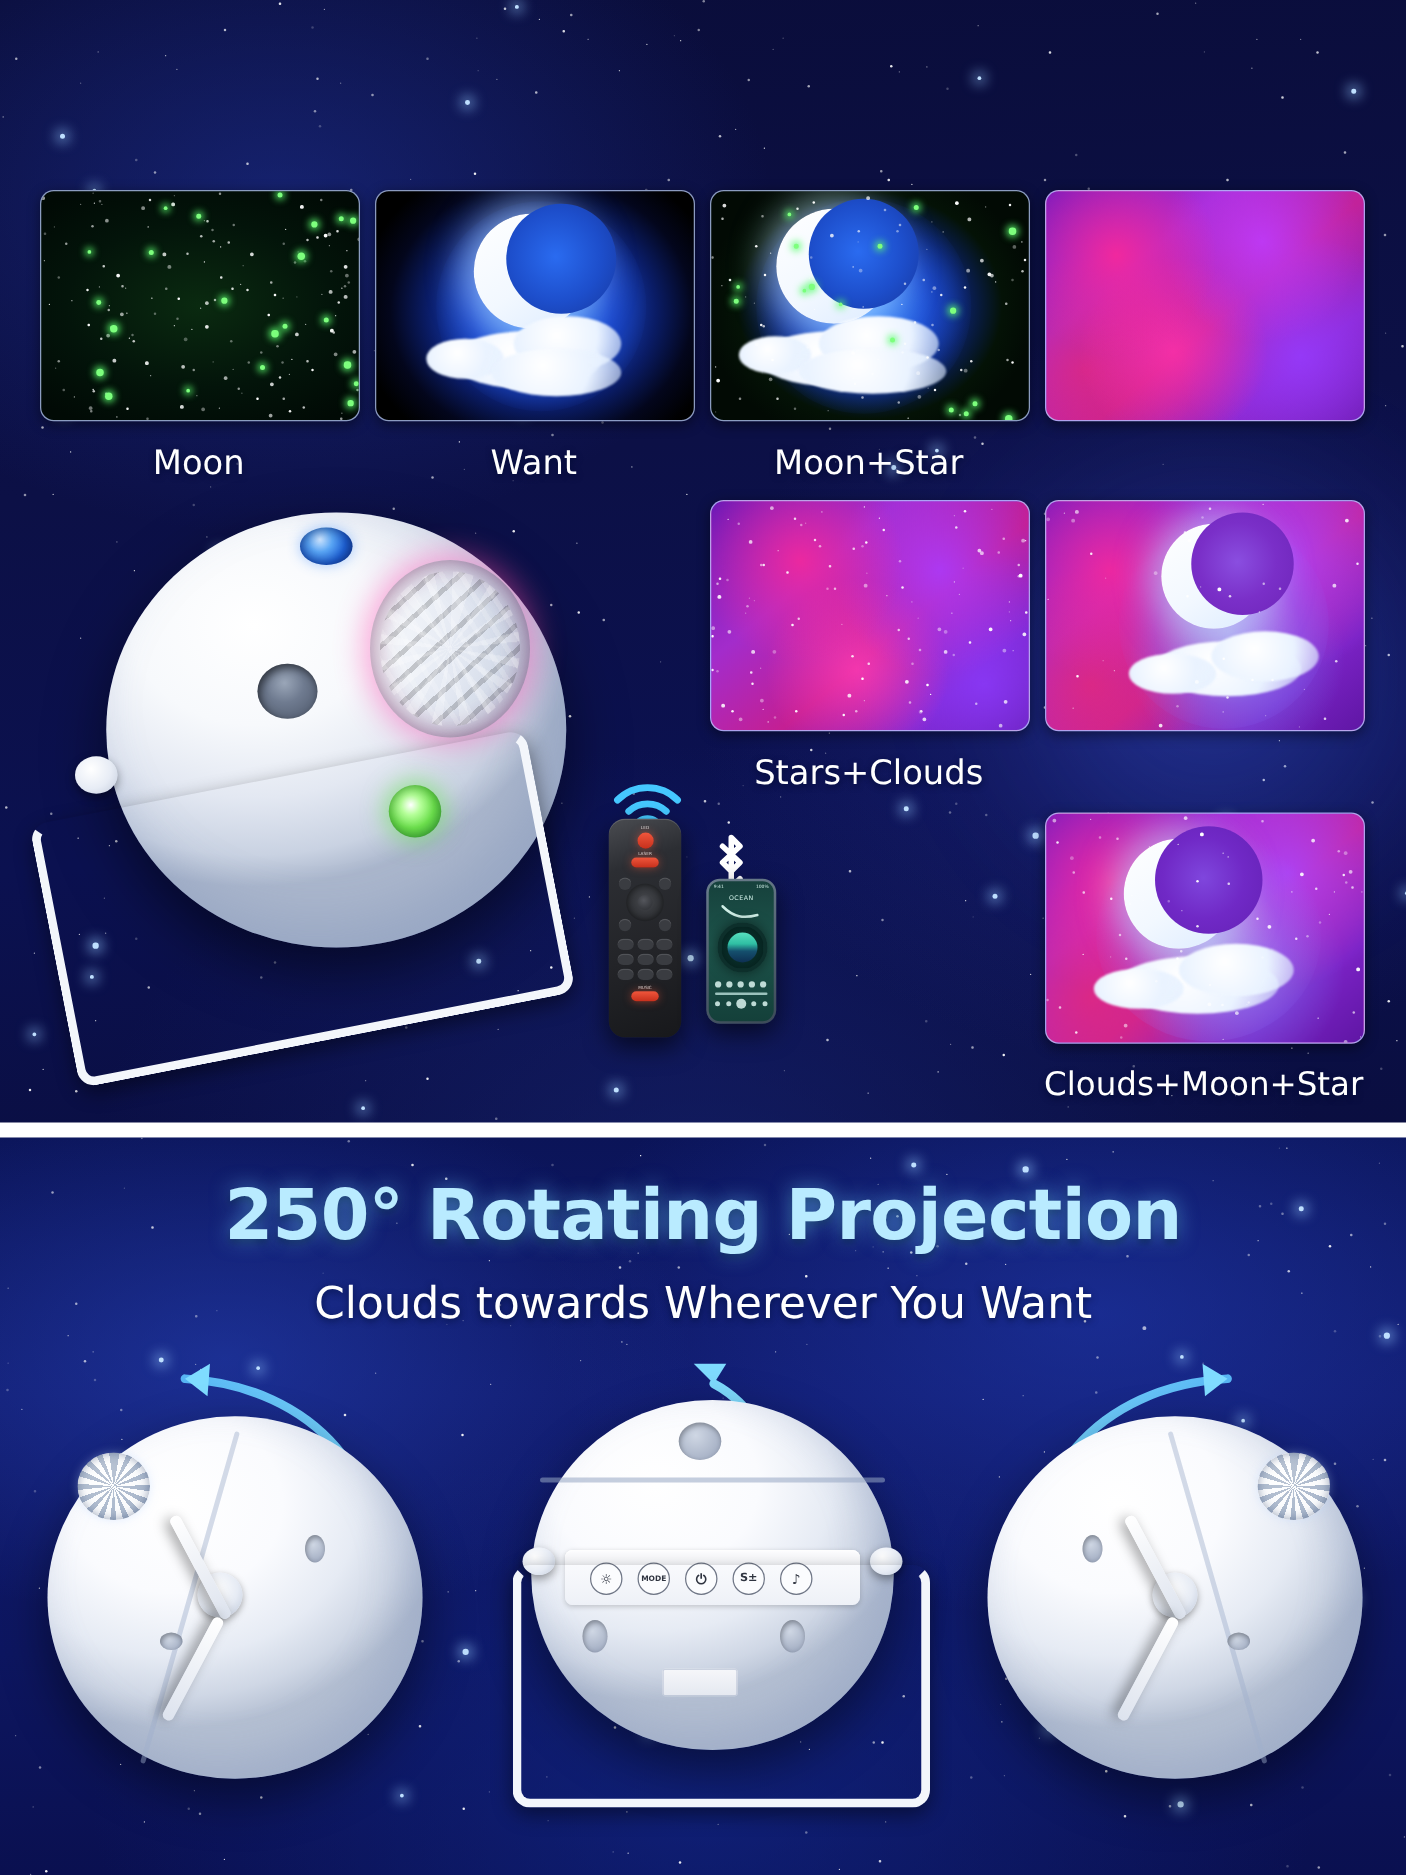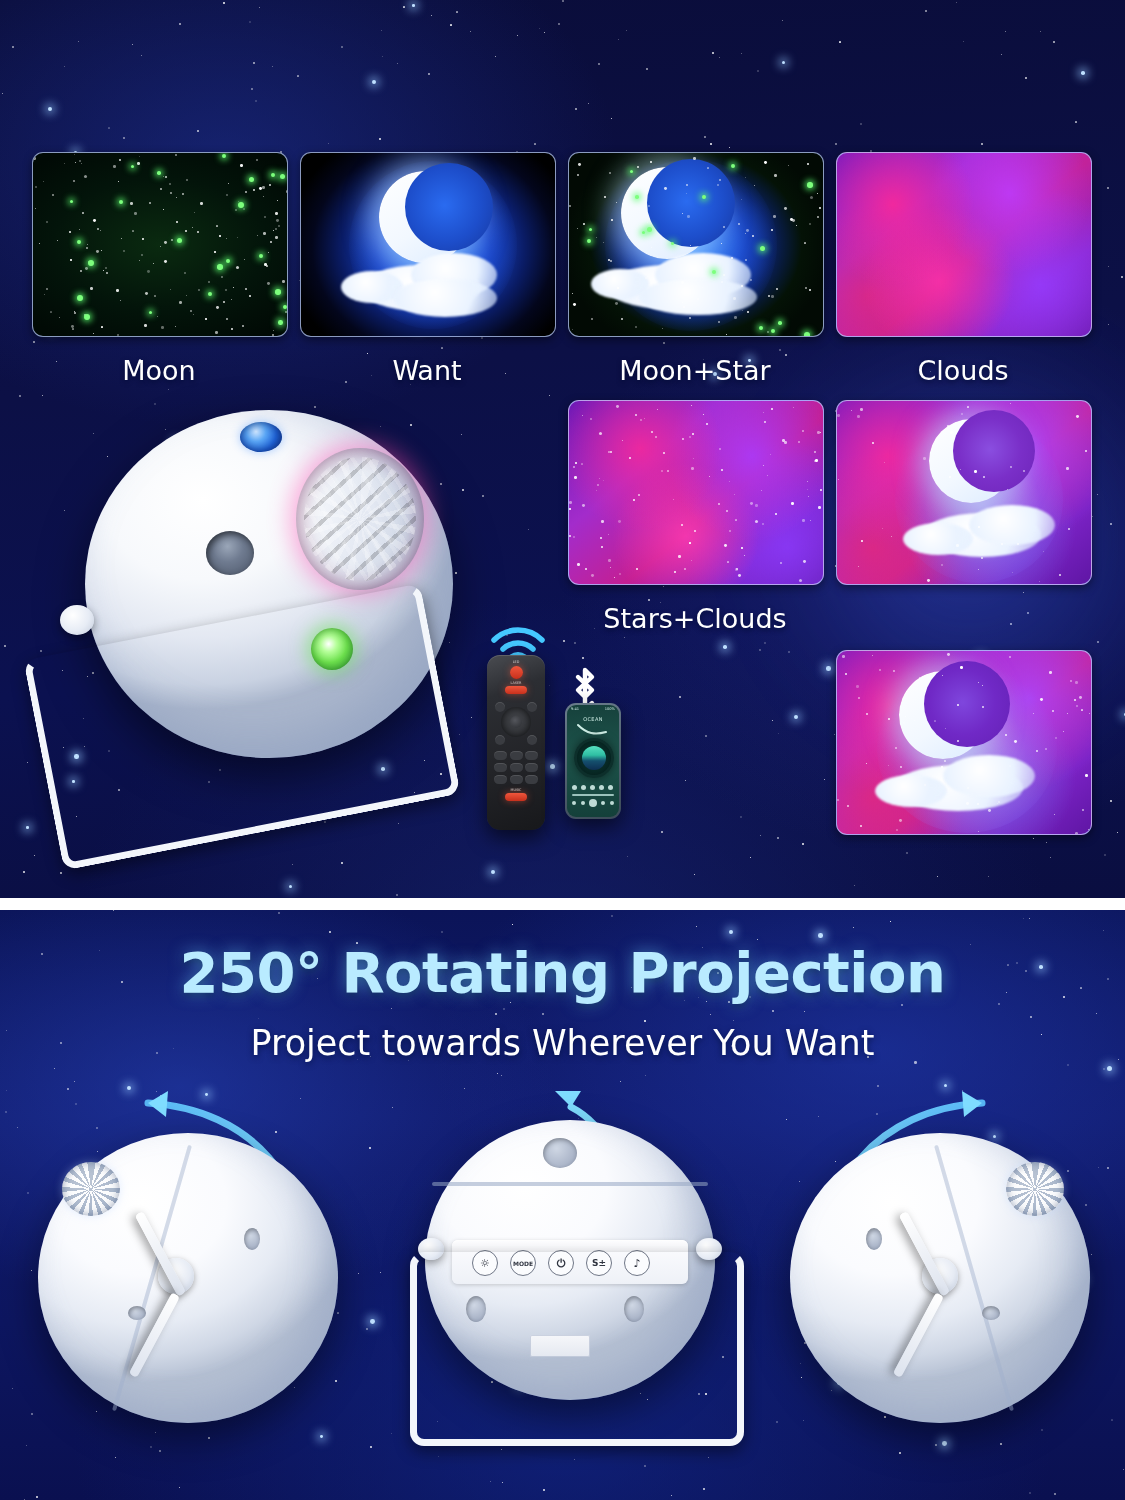--- a/index.html
+++ b/index.html
@@ -844,21 +844,20 @@
         <i class="gstar" style="left:20px;top:75px;width:3.3px;height:3.3px"></i>
         <i class="gstar" style="left:162px;top:11px;width:4.3px;height:4.3px"></i>
         <i class="gstar" style="left:190px;top:173px;width:4.3px;height:4.3px"></i>
         <i class="gstar" style="left:202px;top:176px;width:4.1px;height:4.1px"></i>
         <i class="gstar" style="left:143px;top:117px;width:4.4px;height:4.4px"></i>
         <i class="gstar" style="left:78px;top:74px;width:5.0px;height:5.0px"></i>
       </div>
     <div class="tlabel" style="left:568px;top:355px;width:254px;">Moon+Star</div>
 
     <div class="thumb p-clouds" id="th3" style="left:836px;top:152px;width:254px;height:183px;"></div>
-    <div class="tlabel" style="left:836px;top:355px;width:254px;">Clouds</div>
 
     <div class="thumb p-starclouds" id="th4" style="left:568px;top:400px;width:254px;height:183px;">
         <i class="sparkle" style="left:0px;top:100px;width:2.6px;height:2.6px;opacity:0.47"></i>
         <i class="sparkle" style="left:222px;top:101px;width:2.7px;height:2.7px;opacity:0.95"></i>
         <i class="sparkle" style="left:245px;top:50px;width:1.9px;height:1.9px;opacity:0.65"></i>
         <i class="sparkle" style="left:149px;top:102px;width:1.9px;height:1.9px;opacity:0.69"></i>
         <i class="sparkle" style="left:32px;top:145px;width:1.9px;height:1.9px;opacity:0.92"></i>
         <i class="sparkle" style="left:0px;top:134px;width:2.3px;height:2.3px;opacity:0.88"></i>
         <i class="sparkle" style="left:39px;top:50px;width:1.8px;height:1.8px;opacity:0.55"></i>
         <i class="sparkle" style="left:215px;top:40px;width:2.5px;height:2.5px;opacity:0.65"></i>
@@ -1091,20 +1090,21 @@
         <i class="sparkle" style="left:86px;top:38px;width:2.8px;height:2.8px;opacity:0.39"></i>
         <i class="sparkle" style="left:51px;top:131px;width:0.9px;height:0.9px;opacity:0.36"></i>
         <i class="sparkle" style="left:51px;top:67px;width:1.9px;height:1.9px;opacity:0.90"></i>
         <i class="sparkle" style="left:168px;top:83px;width:2.0px;height:2.0px;opacity:0.88"></i>
         <i class="sparkle" style="left:110px;top:2px;width:2.8px;height:2.8px;opacity:0.71"></i>
         <i class="sparkle" style="left:56px;top:19px;width:1.8px;height:1.8px;opacity:0.60"></i>
         <i class="sparkle" style="left:129px;top:151px;width:2.9px;height:2.9px;opacity:0.64"></i>
         <i class="sparkle" style="left:237px;top:48px;width:2.3px;height:2.3px;opacity:0.88"></i>
         <i class="sparkle" style="left:145px;top:55px;width:1.6px;height:1.6px;opacity:0.74"></i>
       </div>
+    <div class="tlabel" style="left:820px;top:853px;width:286px;font-size:26px;">Clouds+Moon+Star</div>
 
     <div>
       <div class="proj-body" style="left:85px;top:410px;width:368px;height:348px;"></div>
       <div class="lens-pink" style="left:296px;top:448px;width:128px;height:142px;"></div>
       <div class="lens-blue" style="left:240px;top:422px;width:42px;height:30px;"></div>
       <div class="lens-green" style="left:311px;top:628px;width:42px;height:42px;"></div>
       <div class="aperture" style="left:206px;top:531px;width:48px;height:44px;"></div>
       <div class="knob" style="left:60px;top:605px;width:34px;height:30px;"></div>
       <div class="stand" style="left:40px;top:620px;width:390px;height:200px;transform:rotate(-11deg);border-top-color:transparent;"></div>
     </div>
@@ -1431,21 +1431,21 @@
         <i class="sparkle" style="left:729px;top:20px;width:3.8px;height:3.8px;background:#bfe0ff;box-shadow:0 0 10px 3px rgba(150,200,255,.75)"></i>
         <i class="sparkle" style="left:518px;top:474px;width:3.3px;height:3.3px;background:#bfe0ff;box-shadow:0 0 10px 3px rgba(150,200,255,.75)"></i>
         <i class="sparkle" style="left:1062px;top:315px;width:4.5px;height:4.5px;background:#bfe0ff;box-shadow:0 0 10px 3px rgba(150,200,255,.75)"></i>
         <i class="sparkle" style="left:818px;top:23px;width:4.6px;height:4.6px;background:#bfe0ff;box-shadow:0 0 10px 3px rgba(150,200,255,.75)"></i>
         <i class="sparkle" style="left:1107px;top:156px;width:5.3px;height:5.3px;background:#bfe0ff;box-shadow:0 0 10px 3px rgba(150,200,255,.75)"></i>
         <i class="sparkle" style="left:480px;top:368px;width:3.3px;height:3.3px;background:#bfe0ff;box-shadow:0 0 10px 3px rgba(150,200,255,.75)"></i>
       </div>
   </div>
 
   <div class="title2">250° Rotating Projection</div>
-  <div class="subtitle2">Project towards Wherever You Want</div>
+  <div class="subtitle2">Clouds towards Wherever You Want</div>
 
   <div>
     <svg class="arc" style="left:40px;top:1085px;" width="300" height="300" viewBox="0 0 300 300">
       <defs>
           <linearGradient id="gl" x1="1" y1="0" x2="0" y2="1">
         <stop offset="0%" stop-color="#7fdcff"></stop>
             <stop offset="100%" stop-color="#2f8fe8"></stop>
           </linearGradient>
         </defs>
       <path d="M108 18 C212 24, 276 100, 258 190 C244 252, 190 282, 120 280" fill="none" stroke="url(#gl)" stroke-width="7" stroke-linecap="round"></path>

